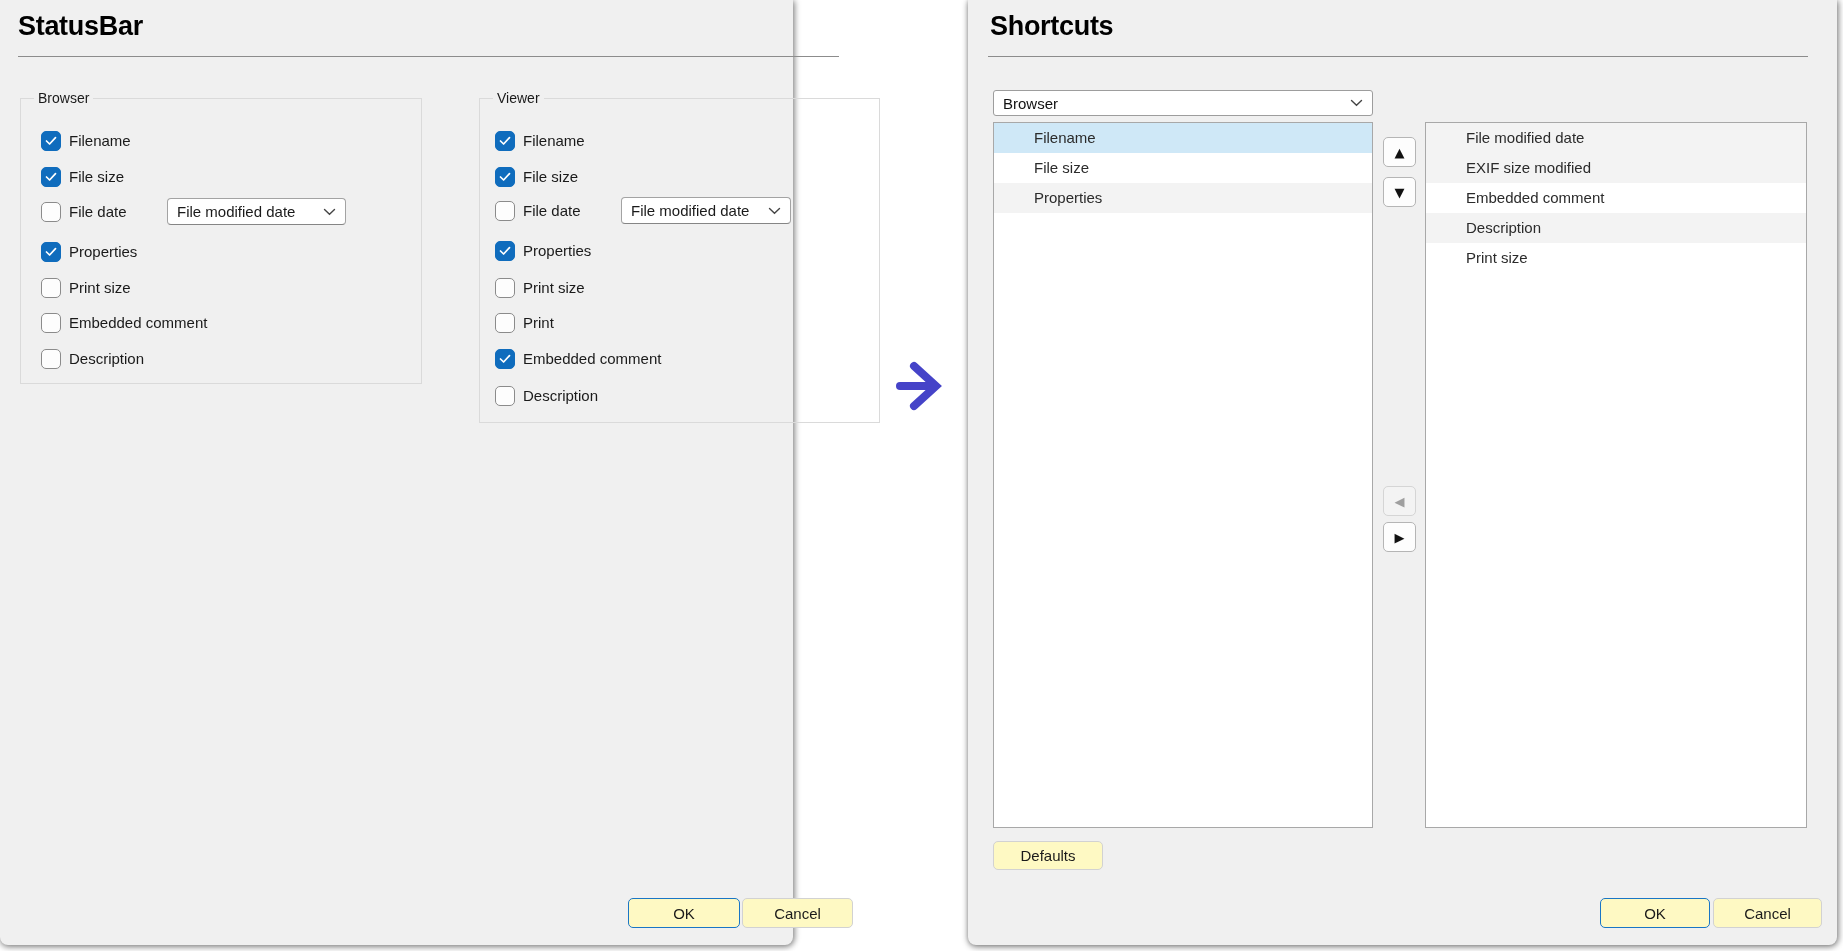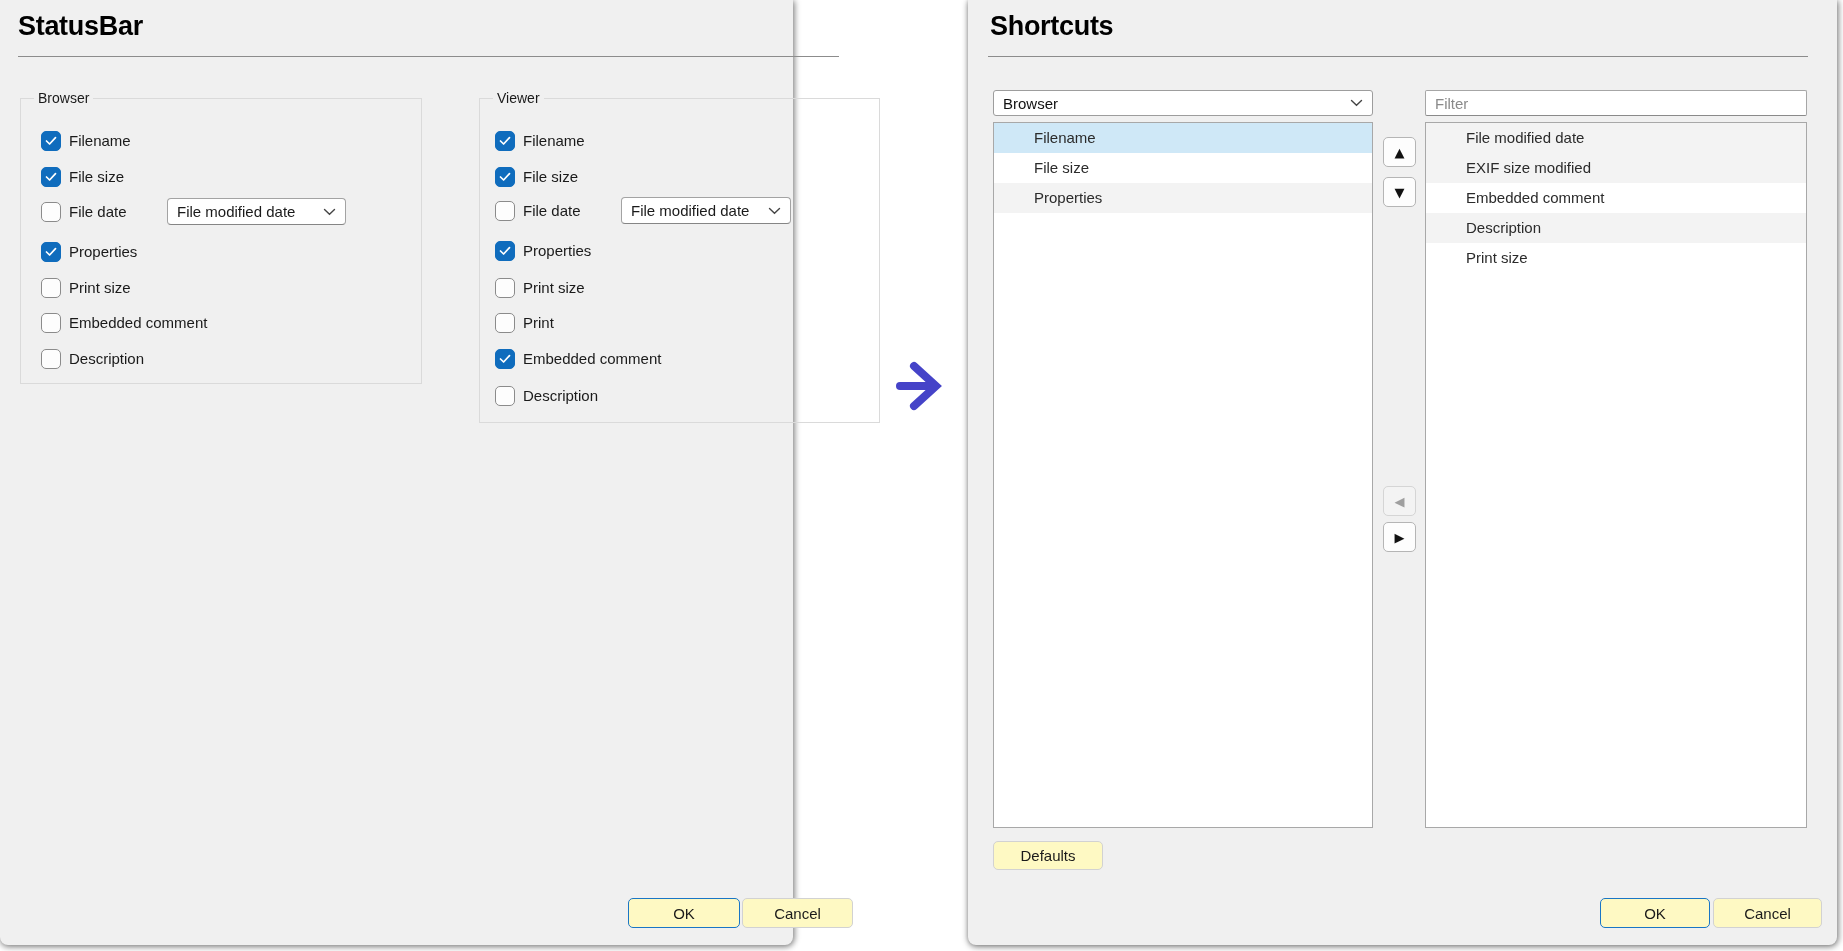--- a/index.html
+++ b/index.html
@@ -217,21 +217,20 @@
 
   <div class="combo">
     <span>Browser</span>
     <span class="chev">
       <svg width="13" height="8" viewBox="0 0 13 8">
           <path d="M1.5 1.5 L6.5 6.2 L11.5 1.5" stroke="#454545" stroke-width="1.4" fill="none" stroke-linecap="round"></path>
         </svg>
     </span>
   </div>
 
-  <input class="filter-input" placeholder="Filter" style="">
 
   <div class="list" id="active-list">
       <div class="li sel">Filename</div>
       <div class="li">File size</div>
       <div class="li alt">Properties</div>
     </div>
   <div class="list" id="available-list">
       <div class="li alt">File modified date</div>
       <div class="li alt">EXIF size modified</div>
       <div class="li">Embedded comment</div>

